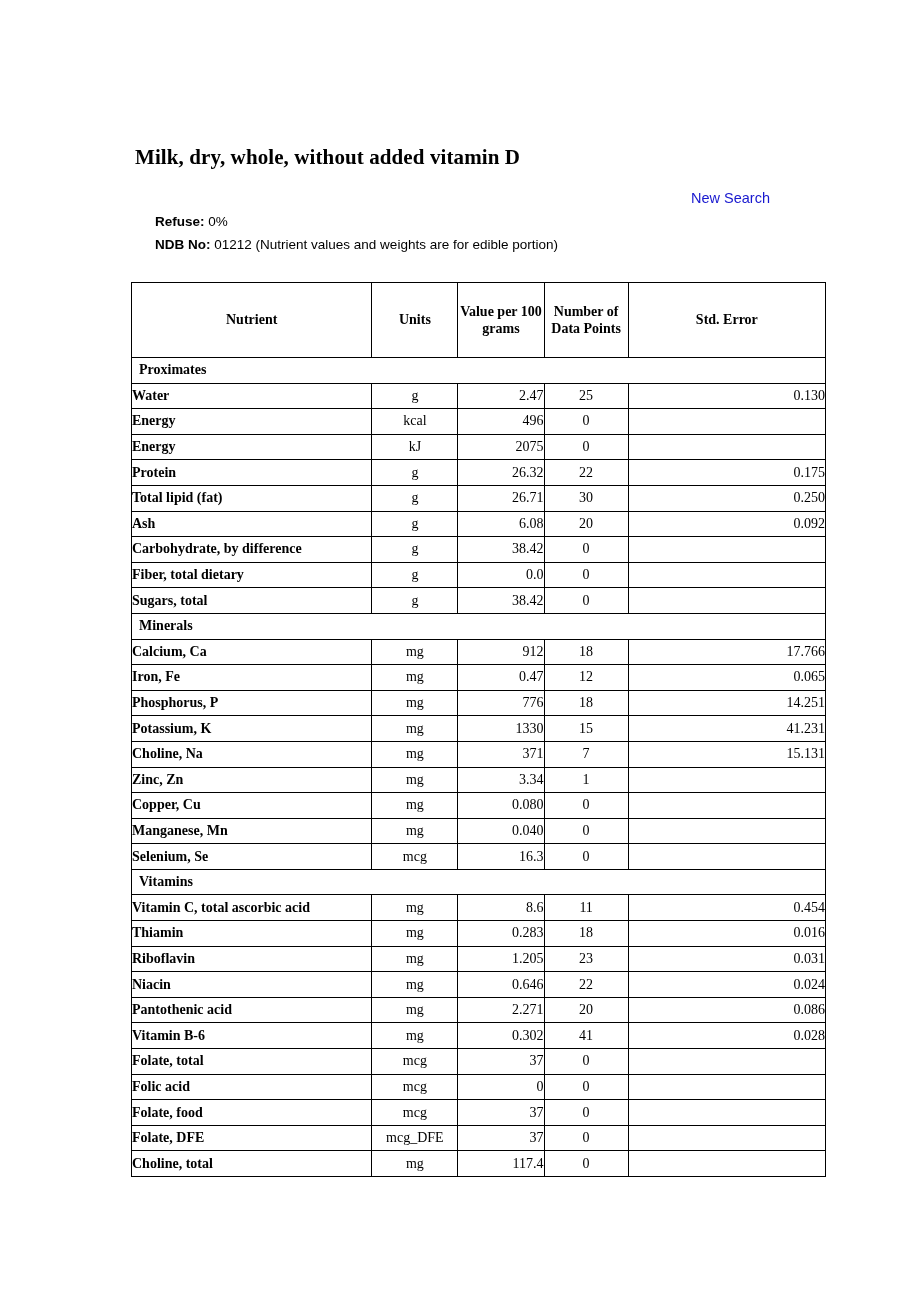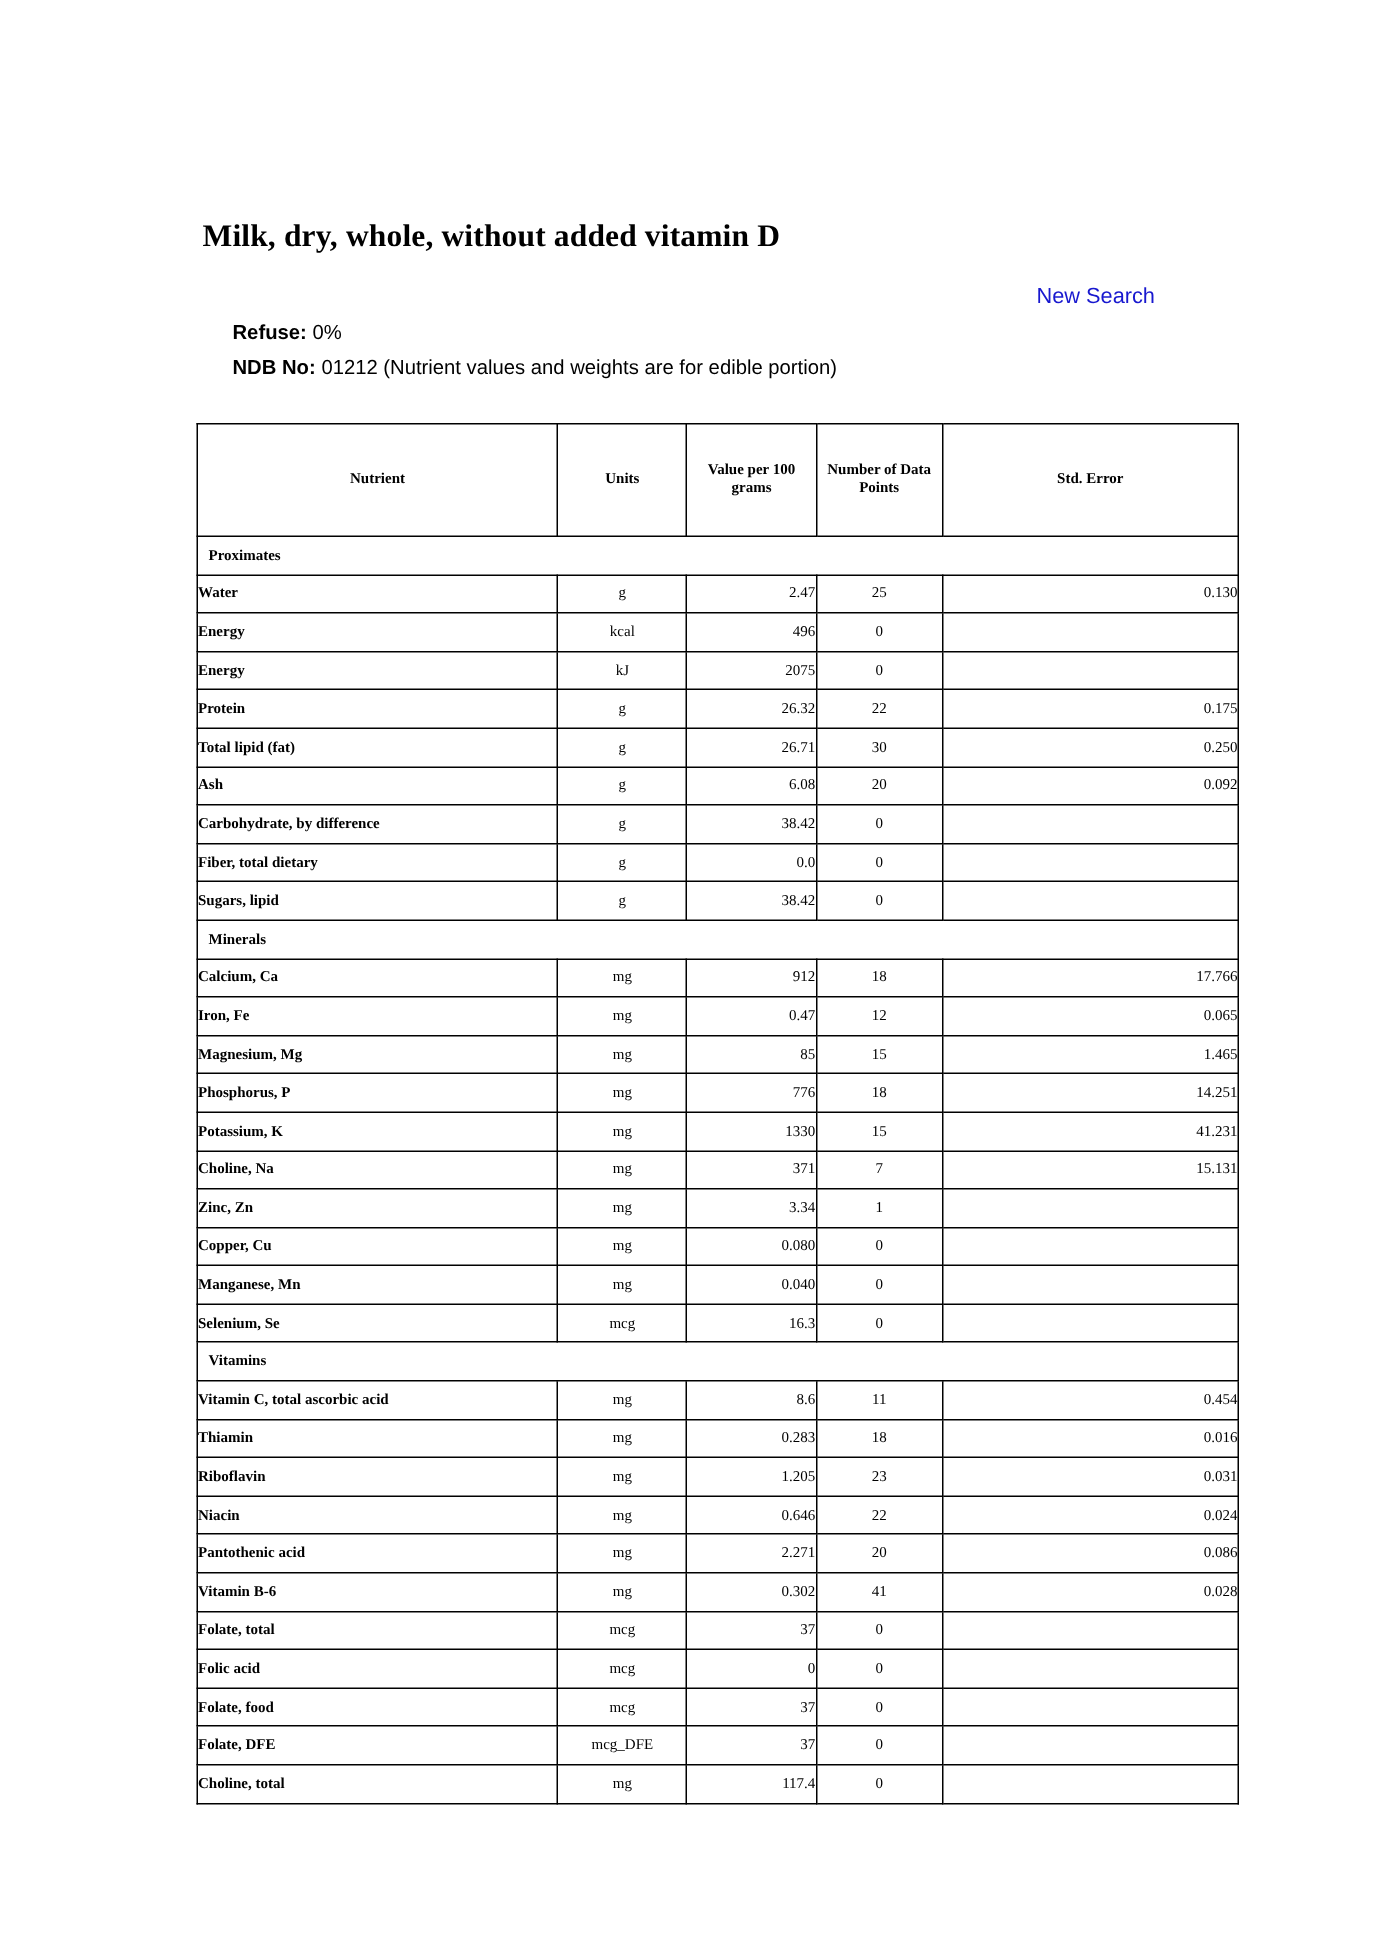--- a/index.html
+++ b/index.html
@@ -59,21 +59,21 @@
   .lbl-bold {
     font-weight: bold;
     padding-left: 20px;
   }
   table.nutrients {
     position: absolute;
     left: 131px;
     top: 282px;
     width: 695px;
     border-collapse: collapse;
-    font-size: 10px;
+    font-size: 14px;
     table-layout: fixed;
   }
   table.nutrients td, table.nutrients th {
     border: 1px solid #000000;
     padding: 0;
     vertical-align: middle;
   }
   thead th {
     font-weight: bold;
     text-align: center;
@@ -207,21 +207,21 @@
           <td class="c-error"></td>
         </tr>
         <tr>
           <td class="c-nutrient">Fiber, total dietary</td>
           <td class="c-units">g</td>
           <td class="c-value">0.0</td>
           <td class="c-points">0</td>
           <td class="c-error"></td>
         </tr>
         <tr>
-          <td class="c-nutrient">Sugars, lipid</td>
+          <td class="c-nutrient">Sugars, total</td>
           <td class="c-units">g</td>
           <td class="c-value">38.42</td>
           <td class="c-points">0</td>
           <td class="c-error"></td>
         </tr>
         <tr class="group">
           <td colspan="5">Minerals</td>
         </tr>
         <tr>
           <td class="c-nutrient">Calcium, Ca</td>
@@ -231,27 +231,20 @@
           <td class="c-error">17.766</td>
         </tr>
         <tr>
           <td class="c-nutrient">Iron, Fe</td>
           <td class="c-units">mg</td>
           <td class="c-value">0.47</td>
           <td class="c-points">12</td>
           <td class="c-error">0.065</td>
         </tr>
         <tr>
-          <td class="c-nutrient">Magnesium, Mg</td>
-          <td class="c-units">mg</td>
-          <td class="c-value">85</td>
-          <td class="c-points">15</td>
-          <td class="c-error">1.465</td>
-        </tr>
-        <tr>
           <td class="c-nutrient">Phosphorus, P</td>
           <td class="c-units">mg</td>
           <td class="c-value">776</td>
           <td class="c-points">18</td>
           <td class="c-error">14.251</td>
         </tr>
         <tr>
           <td class="c-nutrient">Potassium, K</td>
           <td class="c-units">mg</td>
           <td class="c-value">1330</td>

